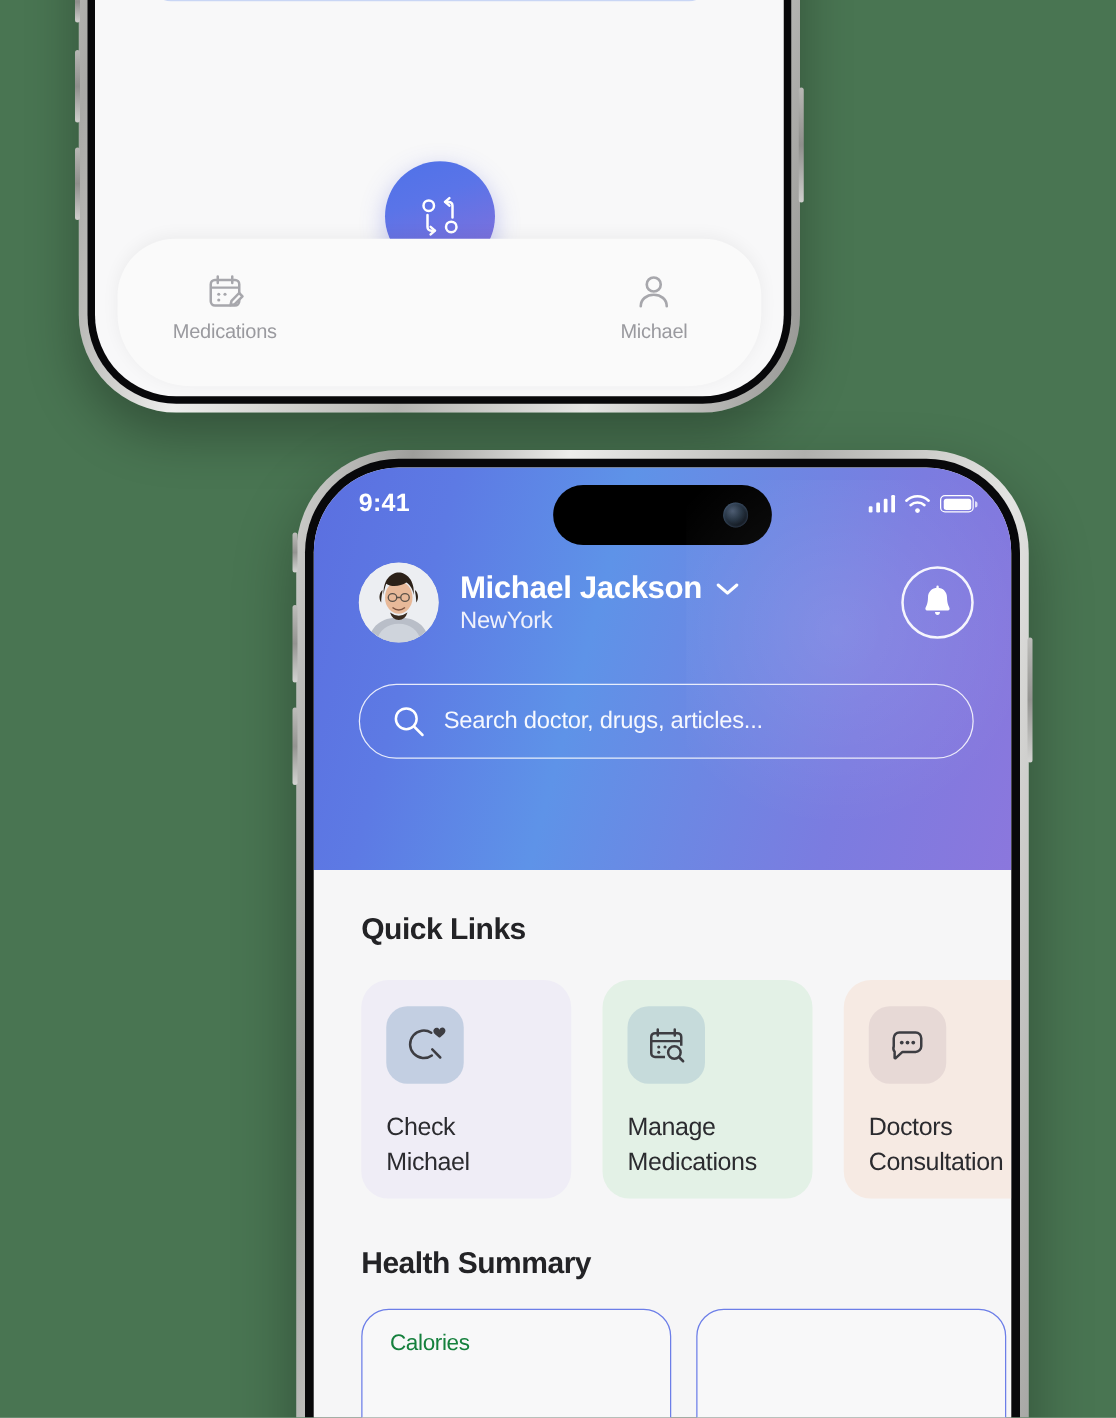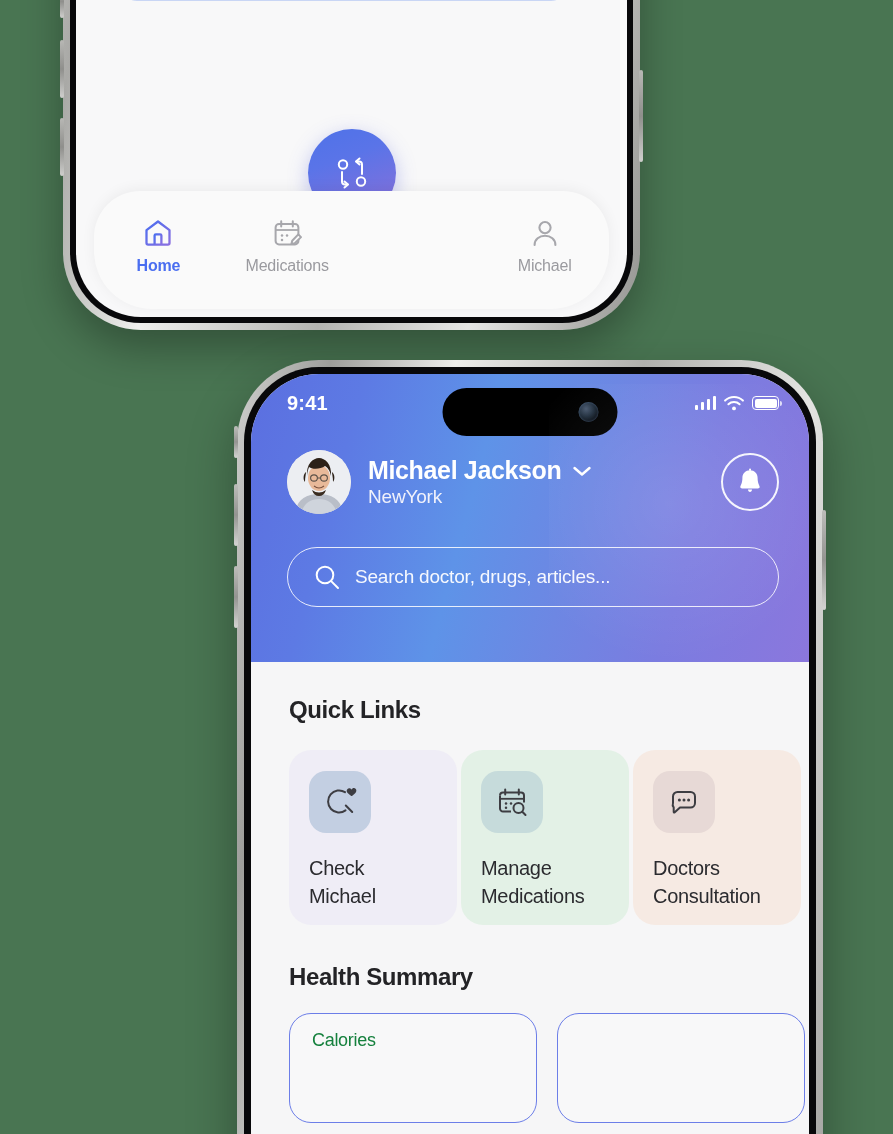--- a/index.html
+++ b/index.html
@@ -120,21 +120,21 @@
   }
   .p2-btn { position:absolute; background:linear-gradient(180deg,#bdbdba,#949491,#d4d4d2); border-radius:2px; }
   #p2-b1 { left:-3px; top:66px; width:4px; height:32px; }
   #p2-b2 { left:-3px; top:124px; width:4px; height:62px; }
   #p2-b3 { left:-3px; top:206px; width:4px; height:62px; }
   #p2-b4 { right:-3px; top:150px; width:4px; height:100px; }
 
   
   .app-header {
     position: relative;
-    height: 288px;
+    height: 322px;
     background: linear-gradient(105deg,
         #5b6fe0 0%,
         #5d7ae4 18%,
         #5e93e8 40%,
         #6d87e3 58%,
         #7b7ce0 76%,
         #8b77dd 100%);
     overflow: hidden;
   }
   .app-header::after {
@@ -217,21 +217,21 @@
   .search-placeholder { color: rgba(255,255,255,.94); font-size: 19px; letter-spacing: -.2px; }
 
   
   .app-body { padding: 0 0 0 0; background: #f6f6f7; height: 100%; }
   .section-title {
     font-size: 24px; font-weight: 700; color: #232326;
     letter-spacing: -.4px;
     padding: 34px 12px 0 38px;
   }
   .quick-row {
-    display: flex; gap: 4px;
+    display: flex; gap: 25px;
     padding: 26px 0 0 38px;
     overflow: hidden;
   }
   .qcard {
     width: 168px; height: 175px;
     border-radius: 22px;
     padding: 21px 18px 0 20px;
     flex: 0 0 auto;
     position: relative;
   }
@@ -281,33 +281,20 @@
           <circle cx="29" cy="28.5" r="4.2" stroke="#fff" stroke-width="2"></circle>
           <path d="M24.5 8.5 H27 a3 3 0 0 1 3 3 V21" stroke="#fff" stroke-width="2" stroke-linecap="round" stroke-linejoin="round"></path>
           <path d="M27.5 5.5 L24 8.5 L27.5 11.5" stroke="#fff" stroke-width="2" stroke-linecap="round" stroke-linejoin="round"></path>
           <path d="M15.5 31.5 H13 a3 3 0 0 1 -3 -3 V19" stroke="#fff" stroke-width="2" stroke-linecap="round" stroke-linejoin="round"></path>
           <path d="M12.5 34.5 L16 31.5 L12.5 28.5" stroke="#fff" stroke-width="2" stroke-linecap="round" stroke-linejoin="round"></path>
         </svg>
       </div>
 
       <div class="tabbar">
 
-        <div class="tab active">
-          <svg class="tab-ico" viewBox="0 0 32 32" fill="none">
-            <defs>
-                <linearGradient id="hg" x1="0" y1="0" x2="1" y2="1">
-              <stop offset="0%" stop-color="#4a6ef0"></stop>
-                  <stop offset="100%" stop-color="#8a6fe0"></stop>
-            </linearGradient>
-              </defs>
-            <path d="M4.5 13.2 L16 4.5 L27.5 13.2 V26 a1.6 1.6 0 0 1 -1.6 1.6 H6.1 A1.6 1.6 0 0 1 4.5 26 Z" stroke="url(#hg)" stroke-width="2.3" stroke-linejoin="round"></path>
-            <path d="M12.6 27.6 V18.6 a1.3 1.3 0 0 1 1.3 -1.3 h4.2 a1.3 1.3 0 0 1 1.3 1.3 v9" stroke="url(#hg)" stroke-width="2.3" stroke-linejoin="round"></path>
-          </svg>
-          <div class="tab-label">Home</div>
-        </div>
 
         <div class="tab">
           <svg class="tab-ico" viewBox="0 0 32 32" fill="none">
             <rect x="4.6" y="7" width="22.8" height="20.4" rx="3.4" stroke="#a7a7ac" stroke-width="2"></rect>
             <path d="M10.2 4.2 V9.4 M21.8 4.2 V9.4" stroke="#a7a7ac" stroke-width="2" stroke-linecap="round"></path>
             <path d="M4.6 13 H27.4" stroke="#a7a7ac" stroke-width="1.8"></path>
             <circle cx="11" cy="18.4" r="1.25" fill="#a7a7ac"></circle>
             <circle cx="16" cy="18.4" r="1.25" fill="#a7a7ac"></circle>
             <circle cx="11" cy="23" r="1.25" fill="#a7a7ac"></circle>
             <path d="M27.3 17.4 L30 20.1 L23.8 26.3 L20.4 27.1 L21.2 23.7 Z" fill="#fafafa" stroke="#a7a7ac" stroke-width="2" stroke-linejoin="round"></path>

